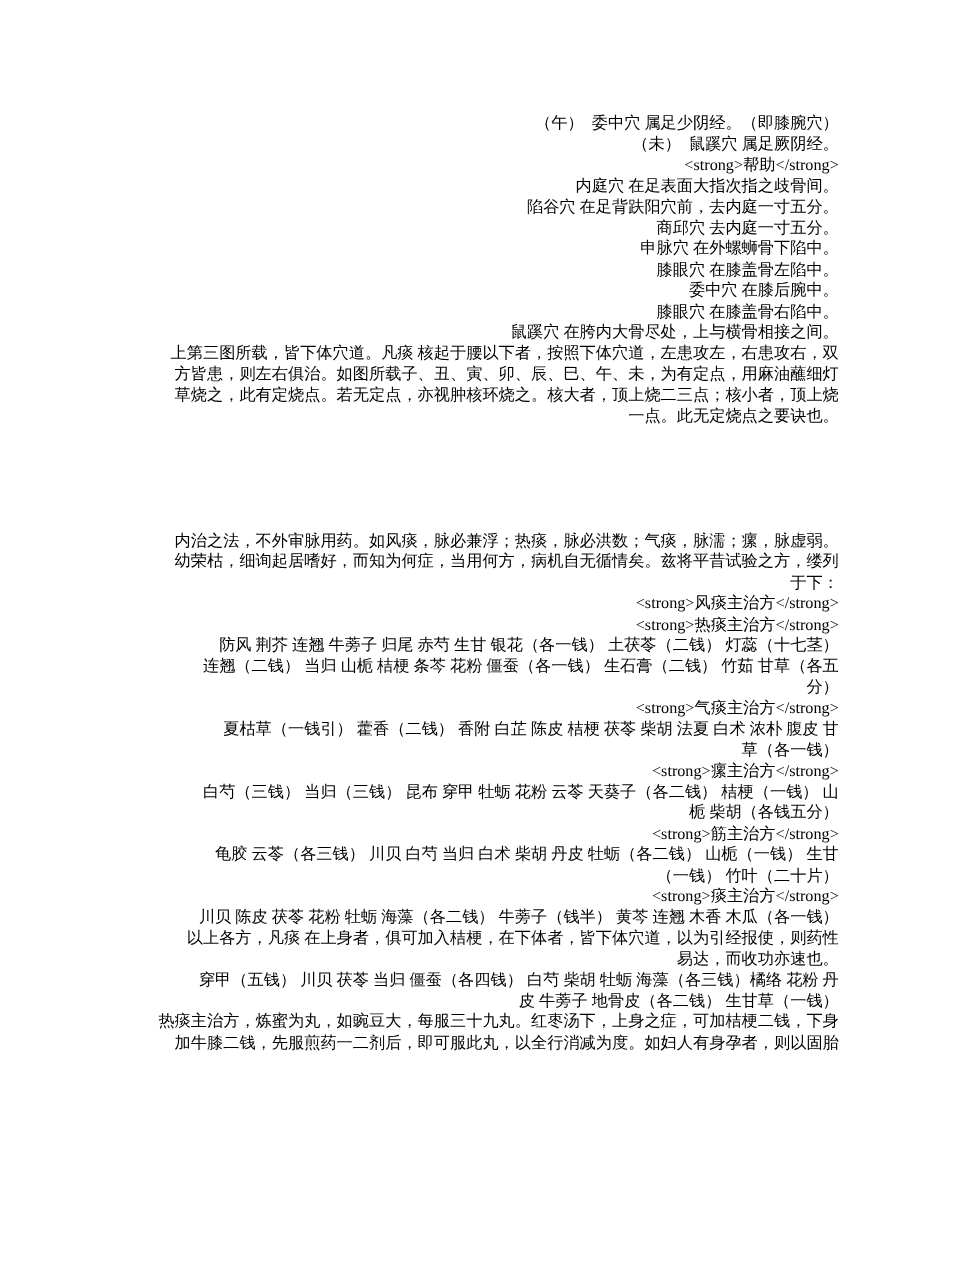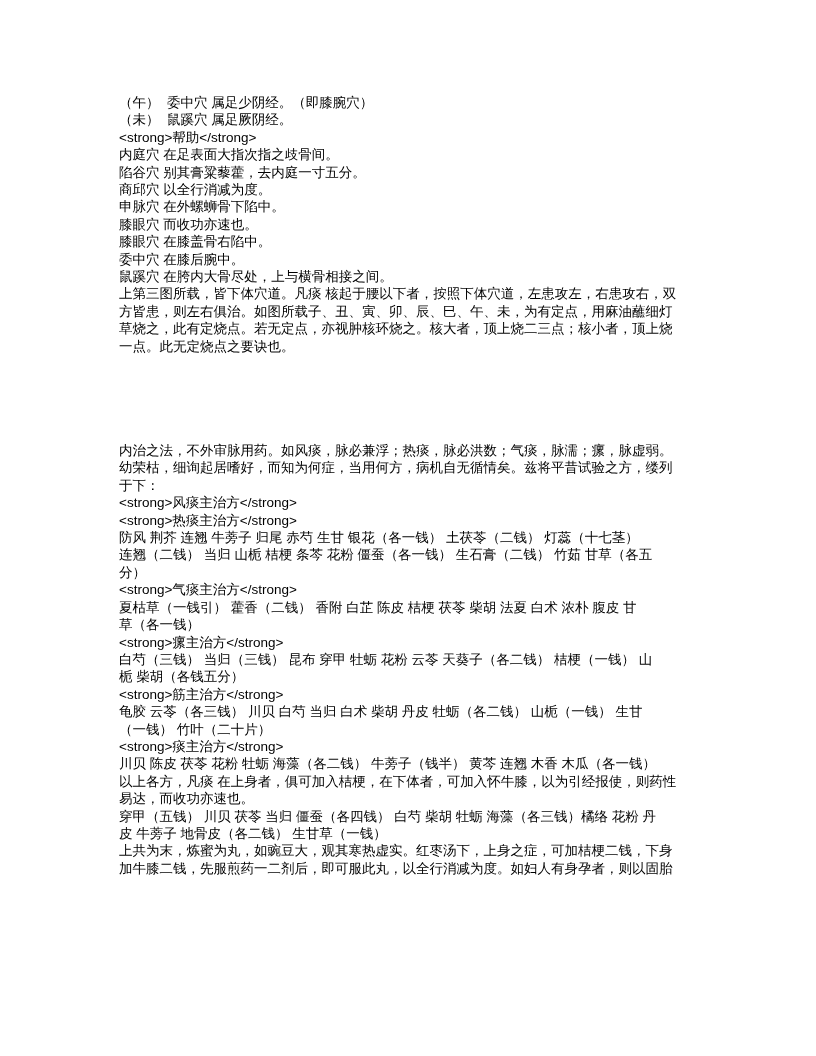--- a/index.html
+++ b/index.html
@@ -6,21 +6,22 @@
     margin: 0;
     padding: 0;
     background: #ffffff;
   }
   .page {
     position: relative;
     width: 816px;
     height: 1056px;
     background: #ffffff;
     overflow: hidden;
-    font-family: Liberation Sans, sans-serif;
+    font-family: Liberation Serif, serif;
+    text-align: right;
   }
   .content {
     position: absolute;
     left: 119px;
     top: 94px;
     width: 580px;
     font-size: 13.5px;
     line-height: 17.4px;
     color: #000000;
   }
@@ -32,26 +33,26 @@
 </style>
 </head>
 <body>
 
 <div class="page">
   <div class="content">
       <div class="line">（午）  委中穴 属足少阴经。（即膝腕穴）</div>
       <div class="line">（未）  鼠蹊穴 属足厥阴经。</div>
       <div class="line">&lt;strong&gt;帮助&lt;/strong&gt;</div>
       <div class="line">内庭穴 在足表面大指次指之歧骨间。</div>
-      <div class="line">陷谷穴 别其膏粱藜藿，去内庭一寸五分。</div>
-      <div class="line">商邱穴 以全行消减为度。</div>
+      <div class="line">陷谷穴 在足背趺阳穴前，去内庭一寸五分。</div>
+      <div class="line">商邱穴 去内庭一寸五分。</div>
       <div class="line">申脉穴 在外螺蛳骨下陷中。</div>
-      <div class="line">膝眼穴 而收功亦速也。</div>
+      <div class="line">膝眼穴 在膝盖骨左陷中。</div>
+      <div class="line">委中穴 在膝后腕中。</div>
       <div class="line">膝眼穴 在膝盖骨右陷中。</div>
-      <div class="line">委中穴 在膝后腕中。</div>
       <div class="line">鼠蹊穴 在胯内大骨尽处，上与横骨相接之间。</div>
       <div class="line">上第三图所载，皆下体穴道。凡痰 核起于腰以下者，按照下体穴道，左患攻左，右患攻右，双</div>
       <div class="line">方皆患，则左右俱治。如图所载子、丑、寅、卯、辰、巳、午、未，为有定点，用麻油蘸细灯</div>
       <div class="line">草烧之，此有定烧点。若无定点，亦视肿核环烧之。核大者，顶上烧二三点；核小者，顶上烧</div>
       <div class="line">一点。此无定烧点之要诀也。</div>
       <div class="line"></div>
       <div class="line"></div>
       <div class="line"></div>
       <div class="line"></div>
       <div class="line"></div>
@@ -67,20 +68,20 @@
       <div class="line">夏枯草（一钱引） 藿香（二钱） 香附 白芷 陈皮 桔梗 茯苓 柴胡 法夏 白术 浓朴 腹皮 甘</div>
       <div class="line">草（各一钱）</div>
       <div class="line">&lt;strong&gt;瘰主治方&lt;/strong&gt;</div>
       <div class="line">白芍（三钱） 当归（三钱） 昆布 穿甲 牡蛎 花粉 云苓 天葵子（各二钱） 桔梗（一钱） 山</div>
       <div class="line">栀 柴胡（各钱五分）</div>
       <div class="line">&lt;strong&gt;筋主治方&lt;/strong&gt;</div>
       <div class="line">龟胶 云苓（各三钱） 川贝 白芍 当归 白术 柴胡 丹皮 牡蛎（各二钱） 山栀（一钱） 生甘</div>
       <div class="line">（一钱） 竹叶（二十片）</div>
       <div class="line">&lt;strong&gt;痰主治方&lt;/strong&gt;</div>
       <div class="line">川贝 陈皮 茯苓 花粉 牡蛎 海藻（各二钱） 牛蒡子（钱半） 黄芩 连翘 木香 木瓜（各一钱）</div>
-      <div class="line">以上各方，凡痰 在上身者，俱可加入桔梗，在下体者，可加入怀牛膝，以为引经报使，则药性</div>
+      <div class="line">以上各方，凡痰 在上身者，俱可加入桔梗，在下体者，皆下体穴道，以为引经报使，则药性</div>
       <div class="line">易达，而收功亦速也。</div>
       <div class="line">穿甲（五钱） 川贝 茯苓 当归 僵蚕（各四钱） 白芍 柴胡 牡蛎 海藻（各三钱）橘络 花粉 丹</div>
       <div class="line">皮 牛蒡子 地骨皮（各二钱） 生甘草（一钱）</div>
-      <div class="line">上共为末，炼蜜为丸，如豌豆大，观其寒热虚实。红枣汤下，上身之症，可加桔梗二钱，下身</div>
+      <div class="line">热痰主治方，炼蜜为丸，如豌豆大，每服三十九丸。红枣汤下，上身之症，可加桔梗二钱，下身</div>
       <div class="line">加牛膝二钱，先服煎药一二剂后，即可服此丸，以全行消减为度。如妇人有身孕者，则以固胎</div>
     </div>
 </div>
 
 </body></html>

